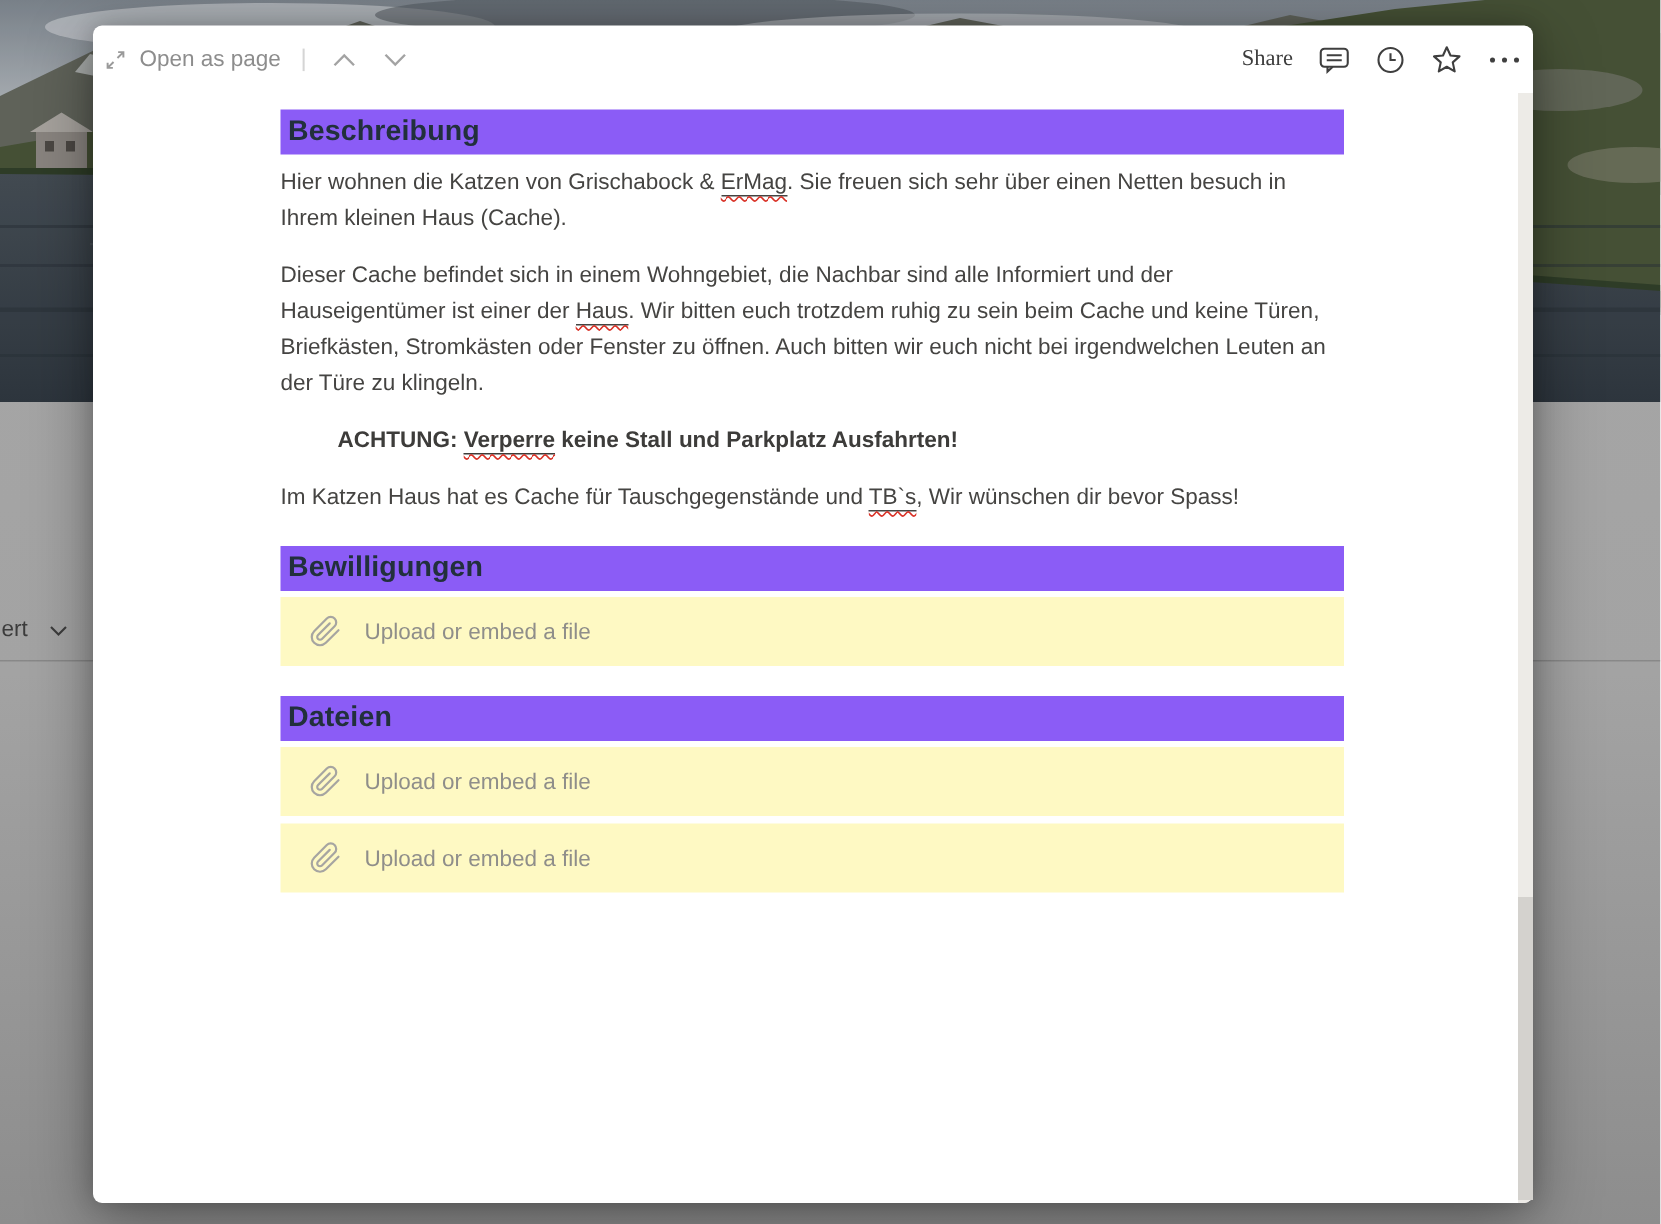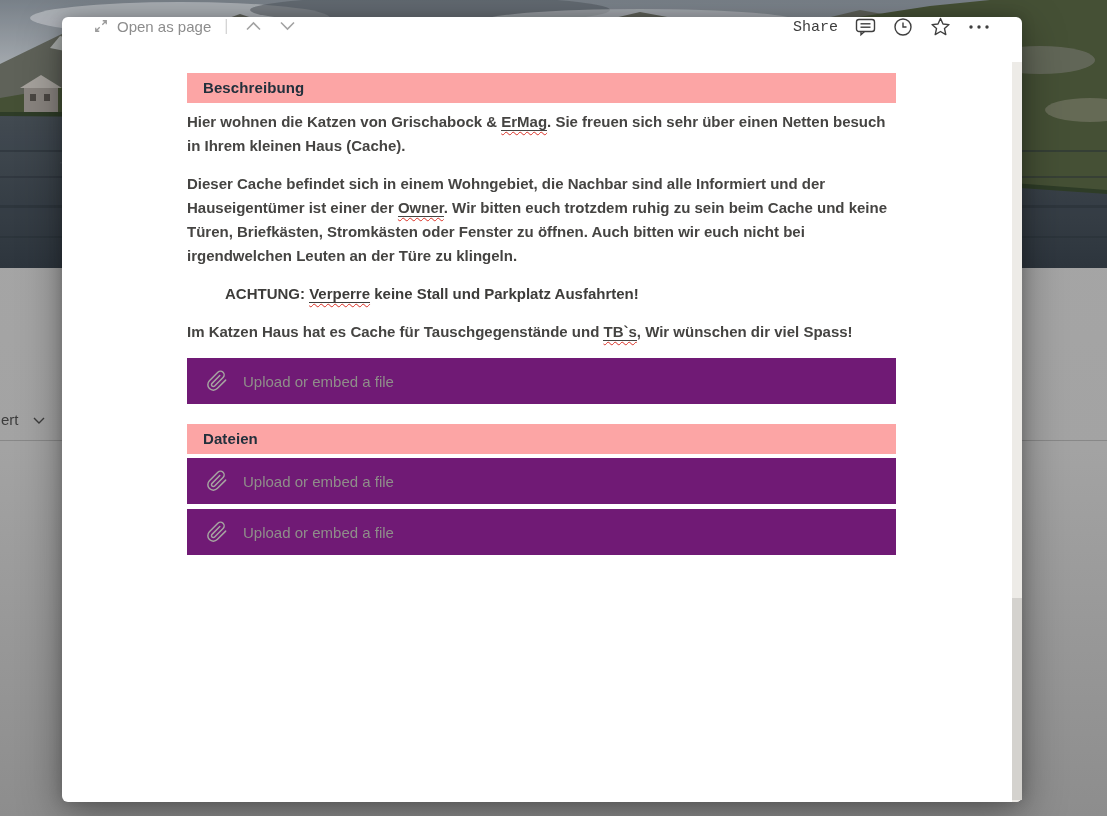--- a/index.html
+++ b/index.html
@@ -16,50 +16,50 @@
   .filter-chip { position: absolute; left: 1px; top: 411px; color: #3c3c3c;
     font-size: 15px; display: flex; align-items: center; gap: 14px; cursor: pointer; text-align: center; }
   .filter-chip svg { margin-top: 3px; }
 
   
   .modal { position: absolute; left: 62px; top: 17px; width: 960px; height: 785px;
     background: #ffffff; border-radius: 6px;
     box-shadow: 0 12px 44px rgba(0,0,0,0.38), 0 0 14px rgba(0,0,0,0.18); }
 
   .topbar { position: absolute; top: 0; left: 0; right: 0; height: 45px;
-    display: flex; align-items: flex-start; padding: 0 32px; }
+    display: flex; align-items: center; padding: 0 8px; }
   .tb-left { display: flex; align-items: center; gap: 9px; color: #8d8d8d; }
   .open-page { display: flex; align-items: center; gap: 9px; font-size: 15px;
     color: #8d8d8d; cursor: pointer; background: none; border: none;
     font-family: inherit; }
   .tb-sep { color: #d5d5d5; font-size: 16px; margin: 0 4px; }
   .nav-btn { background: none; border: none; padding: 2px 4px; cursor: pointer; line-height: 0; }
   .tb-right { margin-left: auto; display: flex; align-items: center; gap: 17px; }
   .share-btn { font-size: 15px; color: #3d3d3d; background: none; border: none;
-    font-family: Liberation Mono, monospace; cursor: pointer; }
+    font-family: Liberation Serif, serif; cursor: pointer; }
   .icon-btn { background: none; border: none; padding: 0; cursor: pointer; line-height: 0; }
 
   
   .scrollbar { position: absolute; top: 45px; right: 0; bottom: 0; width: 10px;
     background: #edebe7; border-bottom-right-radius: 6px; }
   .scroll-thumb { position: absolute; left: 0; width: 10px; top: 536px; height: 202px;
     background: #d4d2ce; cursor: pointer; }
 
   
   .page-body { position: absolute; left: 125px; top: 56px; width: 709px; }
-  h2.band { background: #fca5a5; color: #22303c; font-size: 15px; font-weight: 700;
-    height: 30px; line-height: 30px; padding-left: 16px; letter-spacing: 0.1px; }
+  h2.band { background: #8b5cf6; color: #22303c; font-size: 19px; font-weight: 700;
+    height: 30px; line-height: 30px; padding-left: 5px; letter-spacing: 0.1px; }
   h2.mid { margin-top: 20px; }
   .page-body p { font-size: 15px; line-height: 24px; color: #454442;
-    margin: 7px 0 14px; font-weight: bold; }
+    margin: 7px 0 14px; }
   .page-body p.bold { font-weight: 700; color: #3d3c3a; margin-left: 38px; }
   .uspell { border-bottom: 1px solid currentColor;
     text-decoration: underline wavy #d93025; text-decoration-thickness: 1px;
     text-underline-offset: 4px; }
-  .upload-block { margin-top: 4px; height: 46px; background: #701a75;
+  .upload-block { margin-top: 4px; height: 46px; background: #fef9c3;
     display: flex; align-items: center; gap: 15px; padding-left: 19px;
     cursor: pointer; }
   .upload-block + .upload-block { margin-top: 5px; }
   .upload-text { font-size: 15px; color: #8f8e8a; }
   .prop-label { font-size: 15px; color: #3d3c3a; margin: 13px 0 0 3px; }
   h2.band.dateien { margin-top: 20px; }
 </style>
 </head>
 <body>
 
@@ -180,28 +180,29 @@
         </button>
       </div>
     </div>
 
     <div class="page-body">
 
       <h2 class="band">Beschreibung</h2>
 
       <p><span>Hier wohnen die Katzen von Grischabock &amp; </span><span class="uspell">ErMag</span><span>. Sie freuen sich sehr über einen Netten besuch in Ihrem kleinen Haus (Cache).</span></p>
 
-      <p><span>Dieser Cache befindet sich in einem Wohngebiet, die Nachbar sind alle Informiert und der Hauseigentümer ist einer der </span><span class="uspell">Owner</span><span>. Wir bitten euch trotzdem ruhig zu sein beim Cache und keine Türen, Briefkästen, Stromkästen oder Fenster zu öffnen. Auch bitten wir euch nicht bei irgendwelchen Leuten an der Türe zu klingeln.</span></p>
+      <p><span>Dieser Cache befindet sich in einem Wohngebiet, die Nachbar sind alle Informiert und der Hauseigentümer ist einer der </span><span class="uspell">Haus</span><span>. Wir bitten euch trotzdem ruhig zu sein beim Cache und keine Türen, Briefkästen, Stromkästen oder Fenster zu öffnen. Auch bitten wir euch nicht bei irgendwelchen Leuten an der Türe zu klingeln.</span></p>
 
 
 
       <p class="bold"><span>ACHTUNG: </span><span class="uspell">Verperre</span><span> keine Stall und Parkplatz Ausfahrten!</span></p>
 
-      <p><span>Im Katzen Haus hat es Cache für Tauschgegenstände und </span><span class="uspell">TB`s</span><span>, Wir wünschen dir viel Spass!</span></p>
-
+      <p><span>Im Katzen Haus hat es Cache für Tauschgegenstände und </span><span class="uspell">TB`s</span><span>, Wir wünschen dir bevor Spass!</span></p>
+
+      <h2 class="band mid">Bewilligungen</h2>
 
       <div class="upload-block">
         <svg width="22" height="22" viewBox="0 0 24 24">
           <path d="M21.44 11.05l-9.19 9.19a6 6 0 0 1-8.49-8.49l9.19-9.19a4 4 0 0 1 5.66 5.66l-9.2 9.19a2 2 0 0 1-2.83-2.83l8.49-8.48" fill="none" stroke="#a6a5a1" stroke-width="1.6" stroke-linecap="round" stroke-linejoin="round"></path>
         </svg>
         <span class="upload-text">Upload or embed a file</span>
       </div>
 
 
       <h2 class="band dateien">Dateien</h2>

